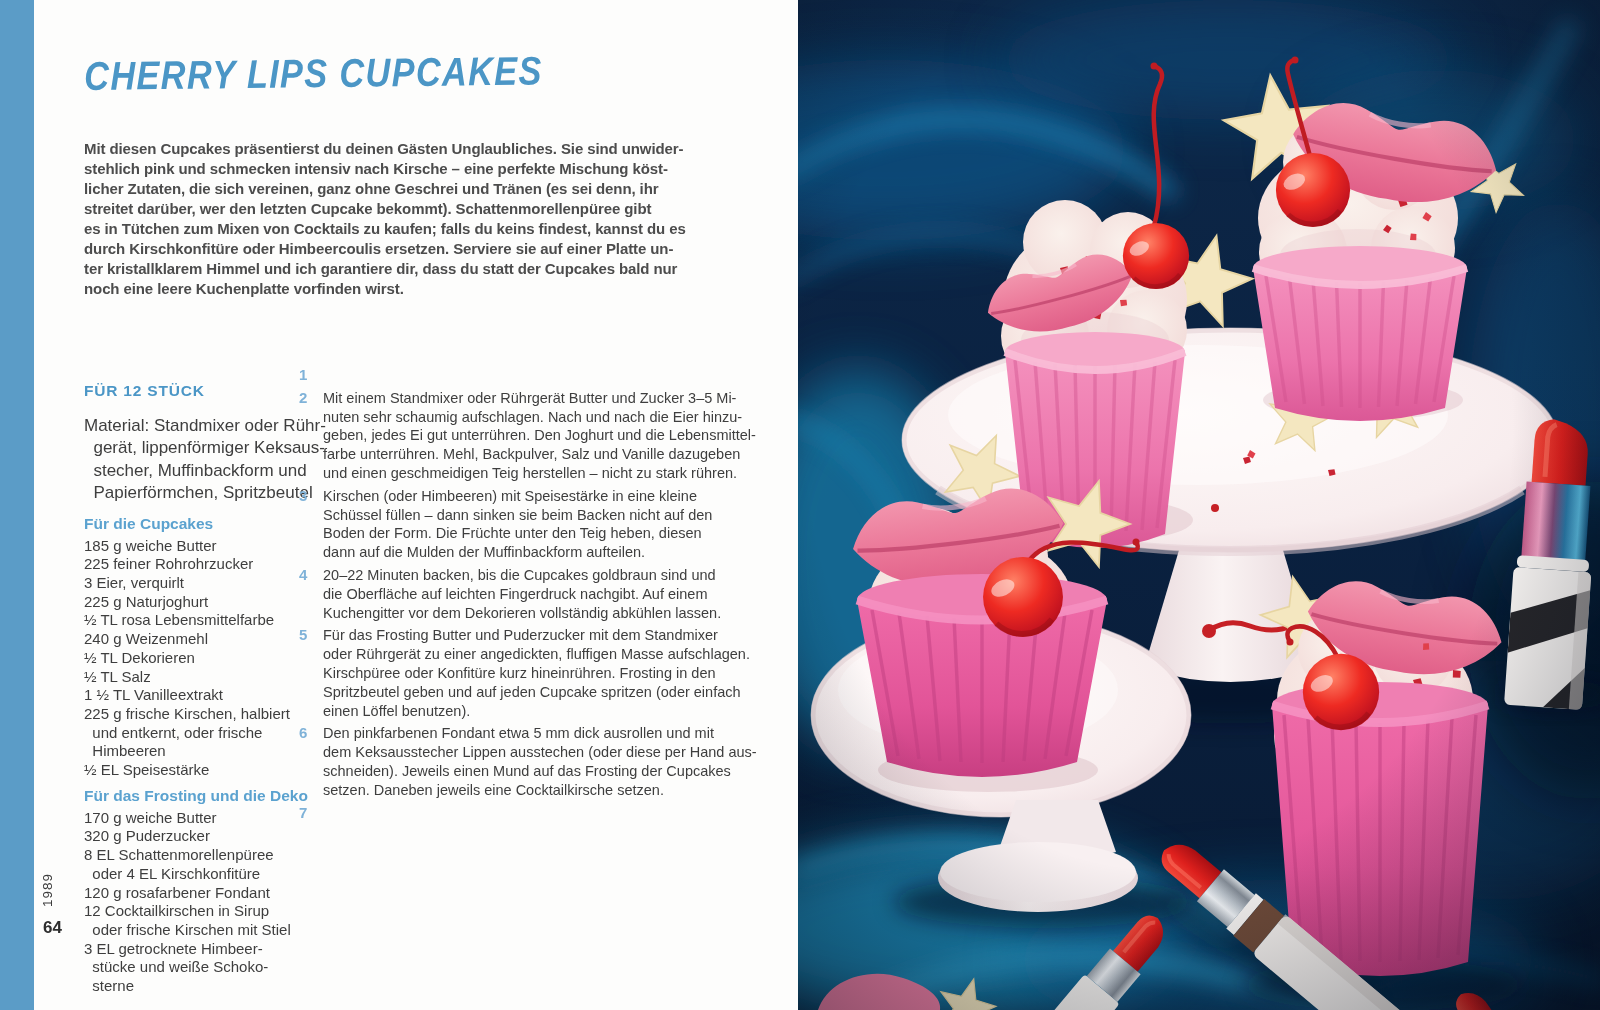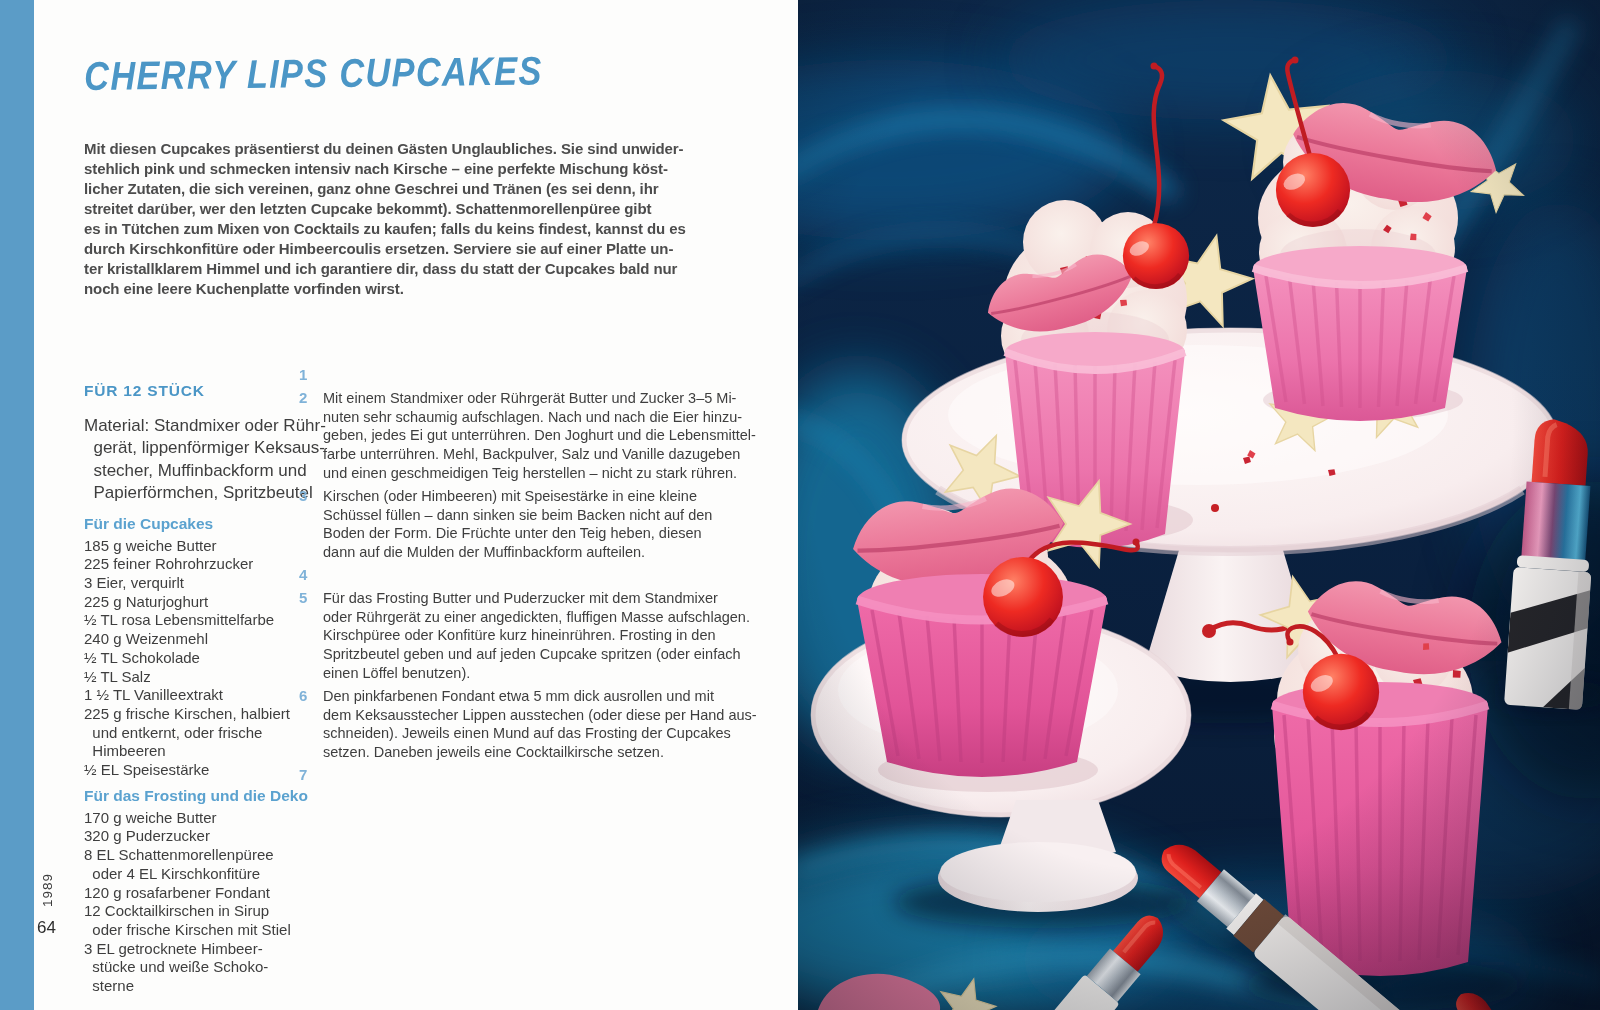--- a/index.html
+++ b/index.html
@@ -17,21 +17,21 @@
   .yield{color:#4b96c6;font-weight:bold;font-size:15.5px;letter-spacing:.8px;margin-bottom:15px;}
   .material{font-size:17px;line-height:22.4px;color:#3e3e3e;white-space:pre;margin-bottom:10px;}
   .subhead{color:#5ba2cf;font-weight:bold;font-size:15.5px;margin:7px 0 4px 0;}
   .item{font-size:15px;line-height:18.7px;color:#3e3e3e;white-space:pre;}
   .steps{position:absolute;left:265px;top:366px;width:480px;}
   .step{display:flex;margin-bottom:4px;}
   .num{width:24px;flex:none;color:#7fb2d8;font-weight:bold;font-size:15px;line-height:18.8px;}
   .stext{font-size:14.5px;line-height:18.8px;color:#3e3e3e;white-space:pre;}
   .year{position:absolute;left:6px;top:873px;writing-mode:vertical-rl;transform:rotate(180deg);
         font-size:13.5px;color:#3b3b3b;letter-spacing:1px;}
-  .pnum{position:absolute;left:3px;top:918px;font-size:17px;font-weight:normal;color:#2e2e2e;}
+  .pnum{position:absolute;left:9px;top:918px;font-size:17px;font-weight:bold;color:#2e2e2e;}
   .photo{position:absolute;left:798px;top:0;width:802px;height:1010px;overflow:hidden;}
   .photo svg{display:block;}
 </style>
 </head>
 <body>
 
 <div class="spread">
   <div class="sidebar" id="sidebar" style="background: rgb(91, 156, 199);"></div>
 
   <div class="page-left">
@@ -55,21 +55,21 @@
       <div class="sec">
         <div class="subhead" style="color: rgb(91, 162, 207);">Für die Cupcakes</div>
         <div class="items">
 
         <div class="item">185 g weiche Butter</div>
             <div class="item">225 feiner Rohrohrzucker</div>
             <div class="item">3 Eier, verquirlt</div>
             <div class="item">225 g Naturjoghurt</div>
             <div class="item">½ TL rosa Lebensmittelfarbe</div>
             <div class="item">240 g Weizenmehl</div>
-            <div class="item">½ TL Schokolade</div>
+            <div class="item">½ TL Dekorieren</div>
             <div class="item">½ TL Salz</div>
             <div class="item">1 ½ TL Vanilleextrakt</div>
             <div class="item">225 g frische Kirschen, halbiert
   und entkernt, oder frische
   Himbeeren</div>
             <div class="item">½ EL Speisestärke</div>
           </div>
       </div>
 
       <div class="sec">
@@ -108,20 +108,23 @@
         <div class="step">
           <span class="num" style="color: rgb(127, 178, 216);">3</span>
           <div class="stext">Kirschen (oder Himbeeren) mit Speisestärke in eine kleine
 Schüssel füllen – dann sinken sie beim Backen nicht auf den
 Boden der Form. Die Früchte unter den Teig heben, diesen
 dann auf die Mulden der Muffinbackform aufteilen.</div>
         </div>
 
         <div class="step">
           <span class="num" style="color: rgb(127, 178, 216);">4</span>
+          <div class="stext">20–22 Minuten backen, bis die Cupcakes goldbraun sind und
+die Oberfläche auf leichten Fingerdruck nachgibt. Auf einem
+Kuchengitter vor dem Dekorieren vollständig abkühlen lassen.</div>
         </div>
 
         <div class="step">
           <span class="num" style="color: rgb(127, 178, 216);">5</span>
           <div class="stext">Für das Frosting Butter und Puderzucker mit dem Standmixer
 oder Rührgerät zu einer angedickten, fluffigen Masse aufschlagen.
 Kirschpüree oder Konfitüre kurz hineinrühren. Frosting in den
 Spritzbeutel geben und auf jeden Cupcake spritzen (oder einfach
 einen Löffel benutzen).</div>
         </div>

